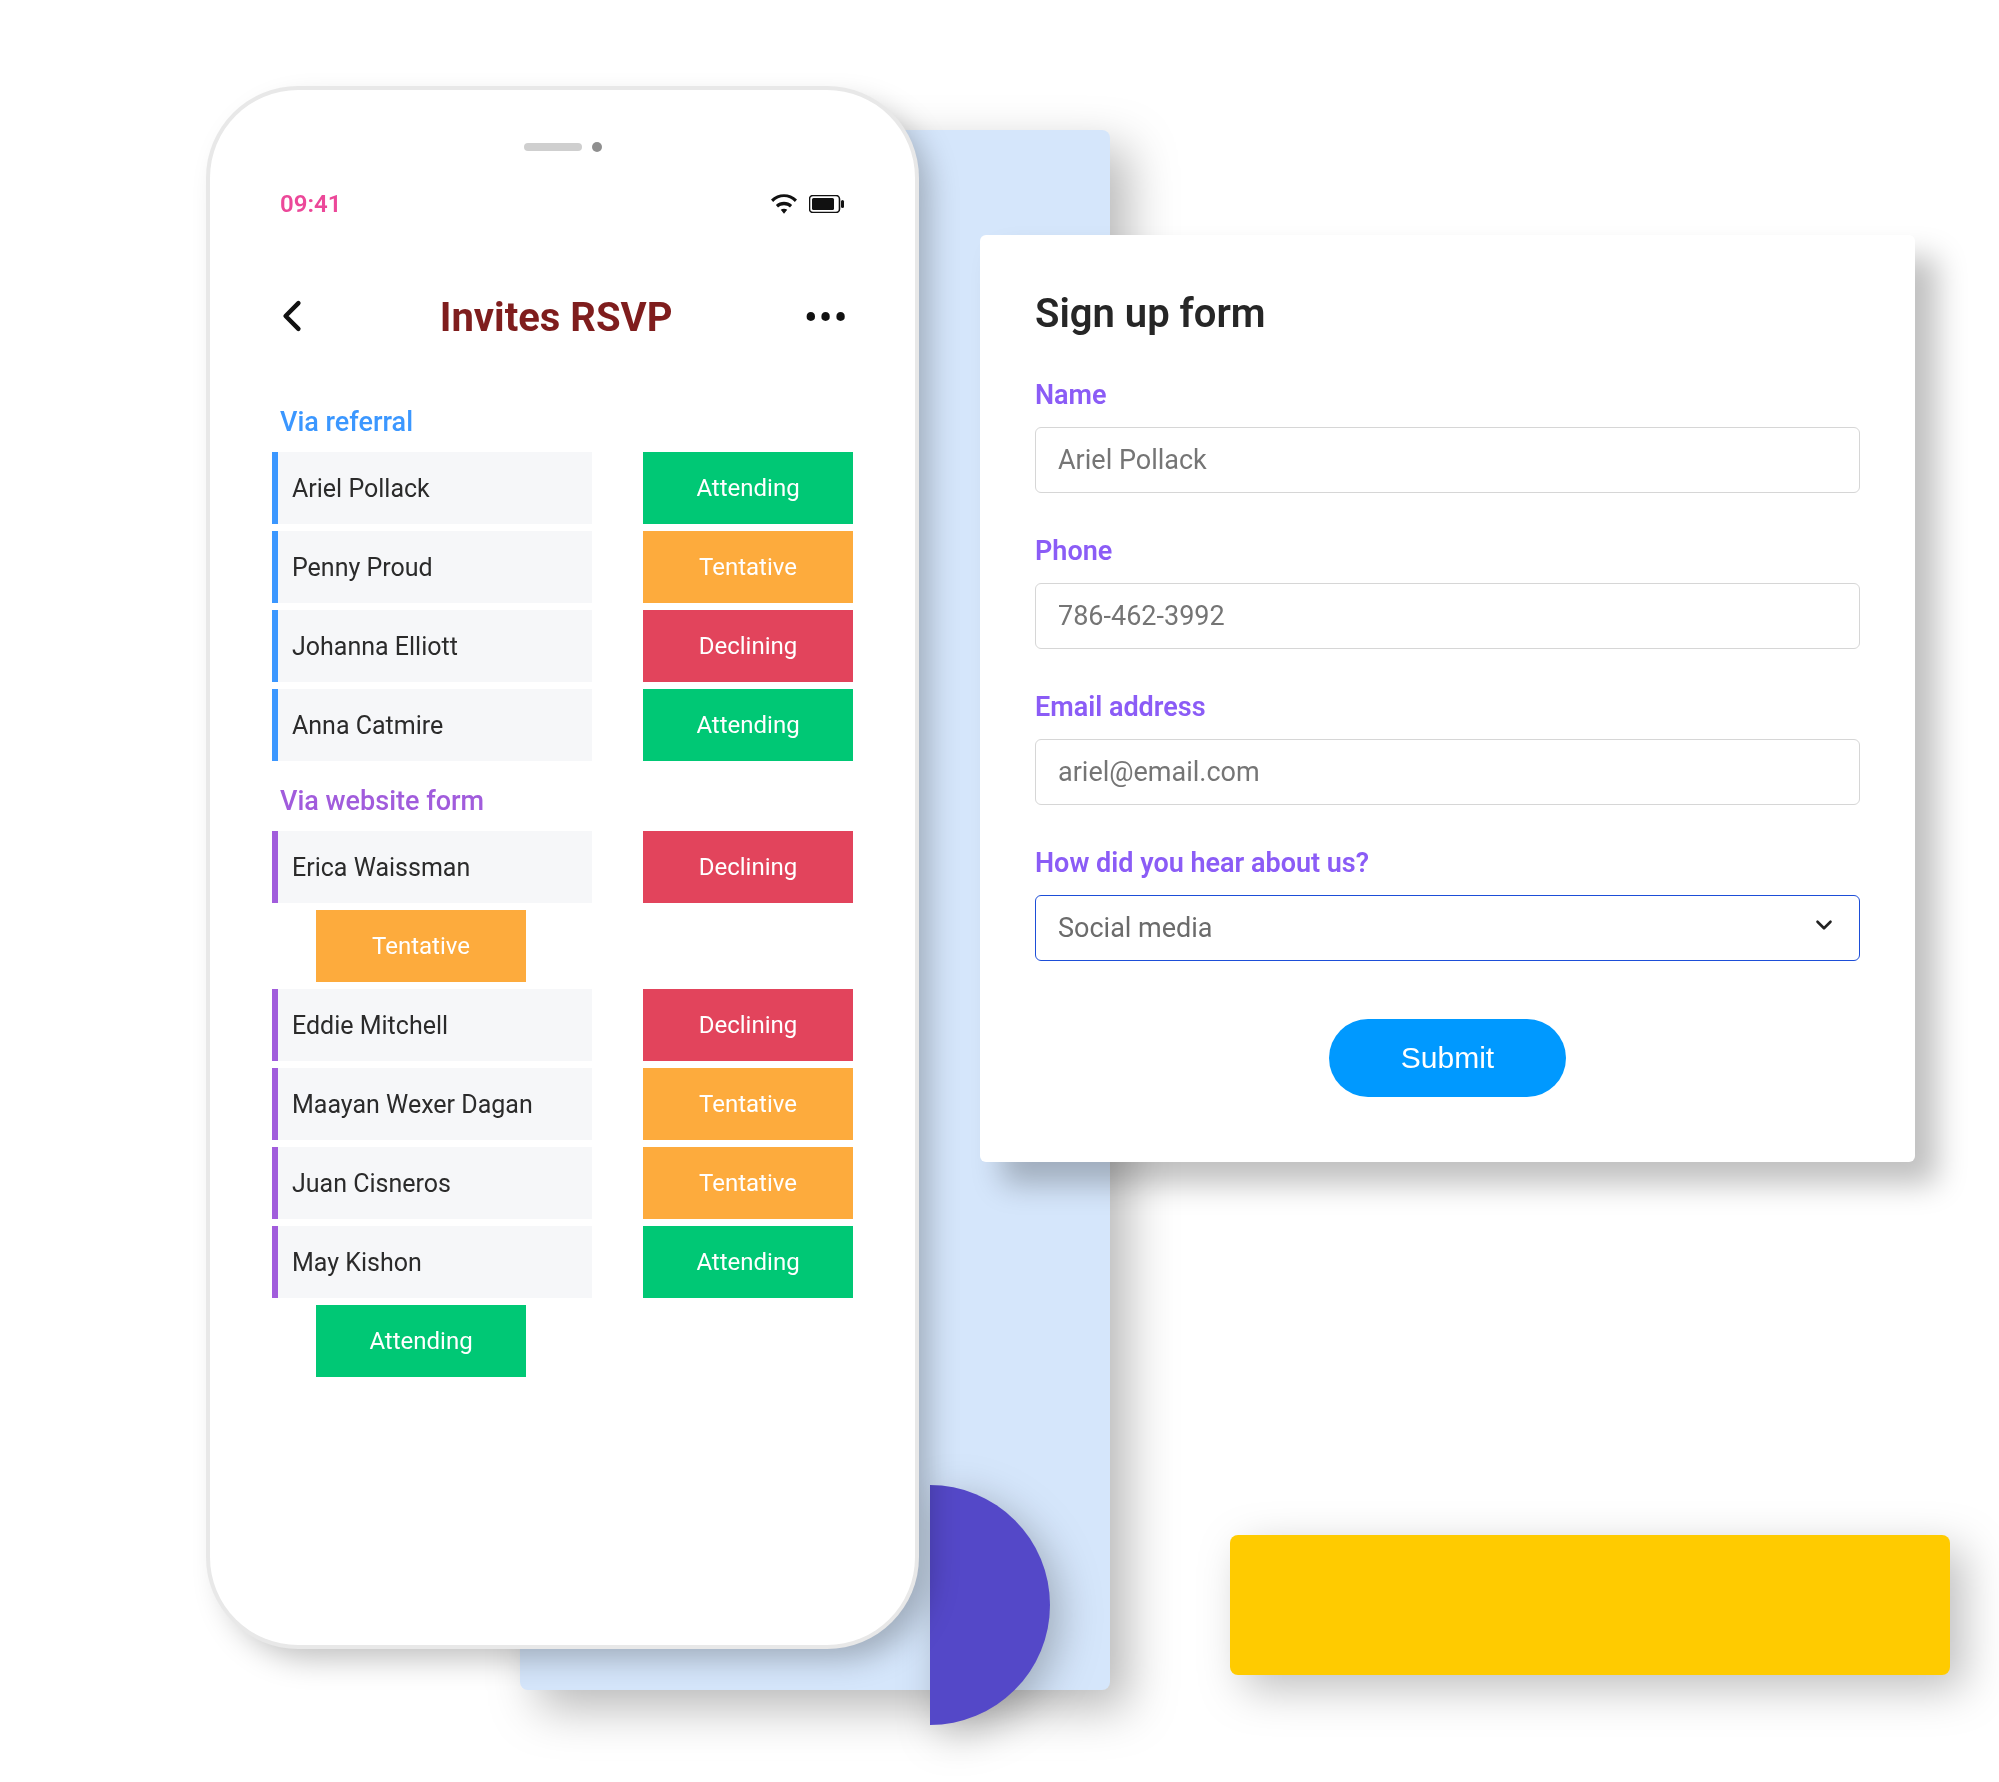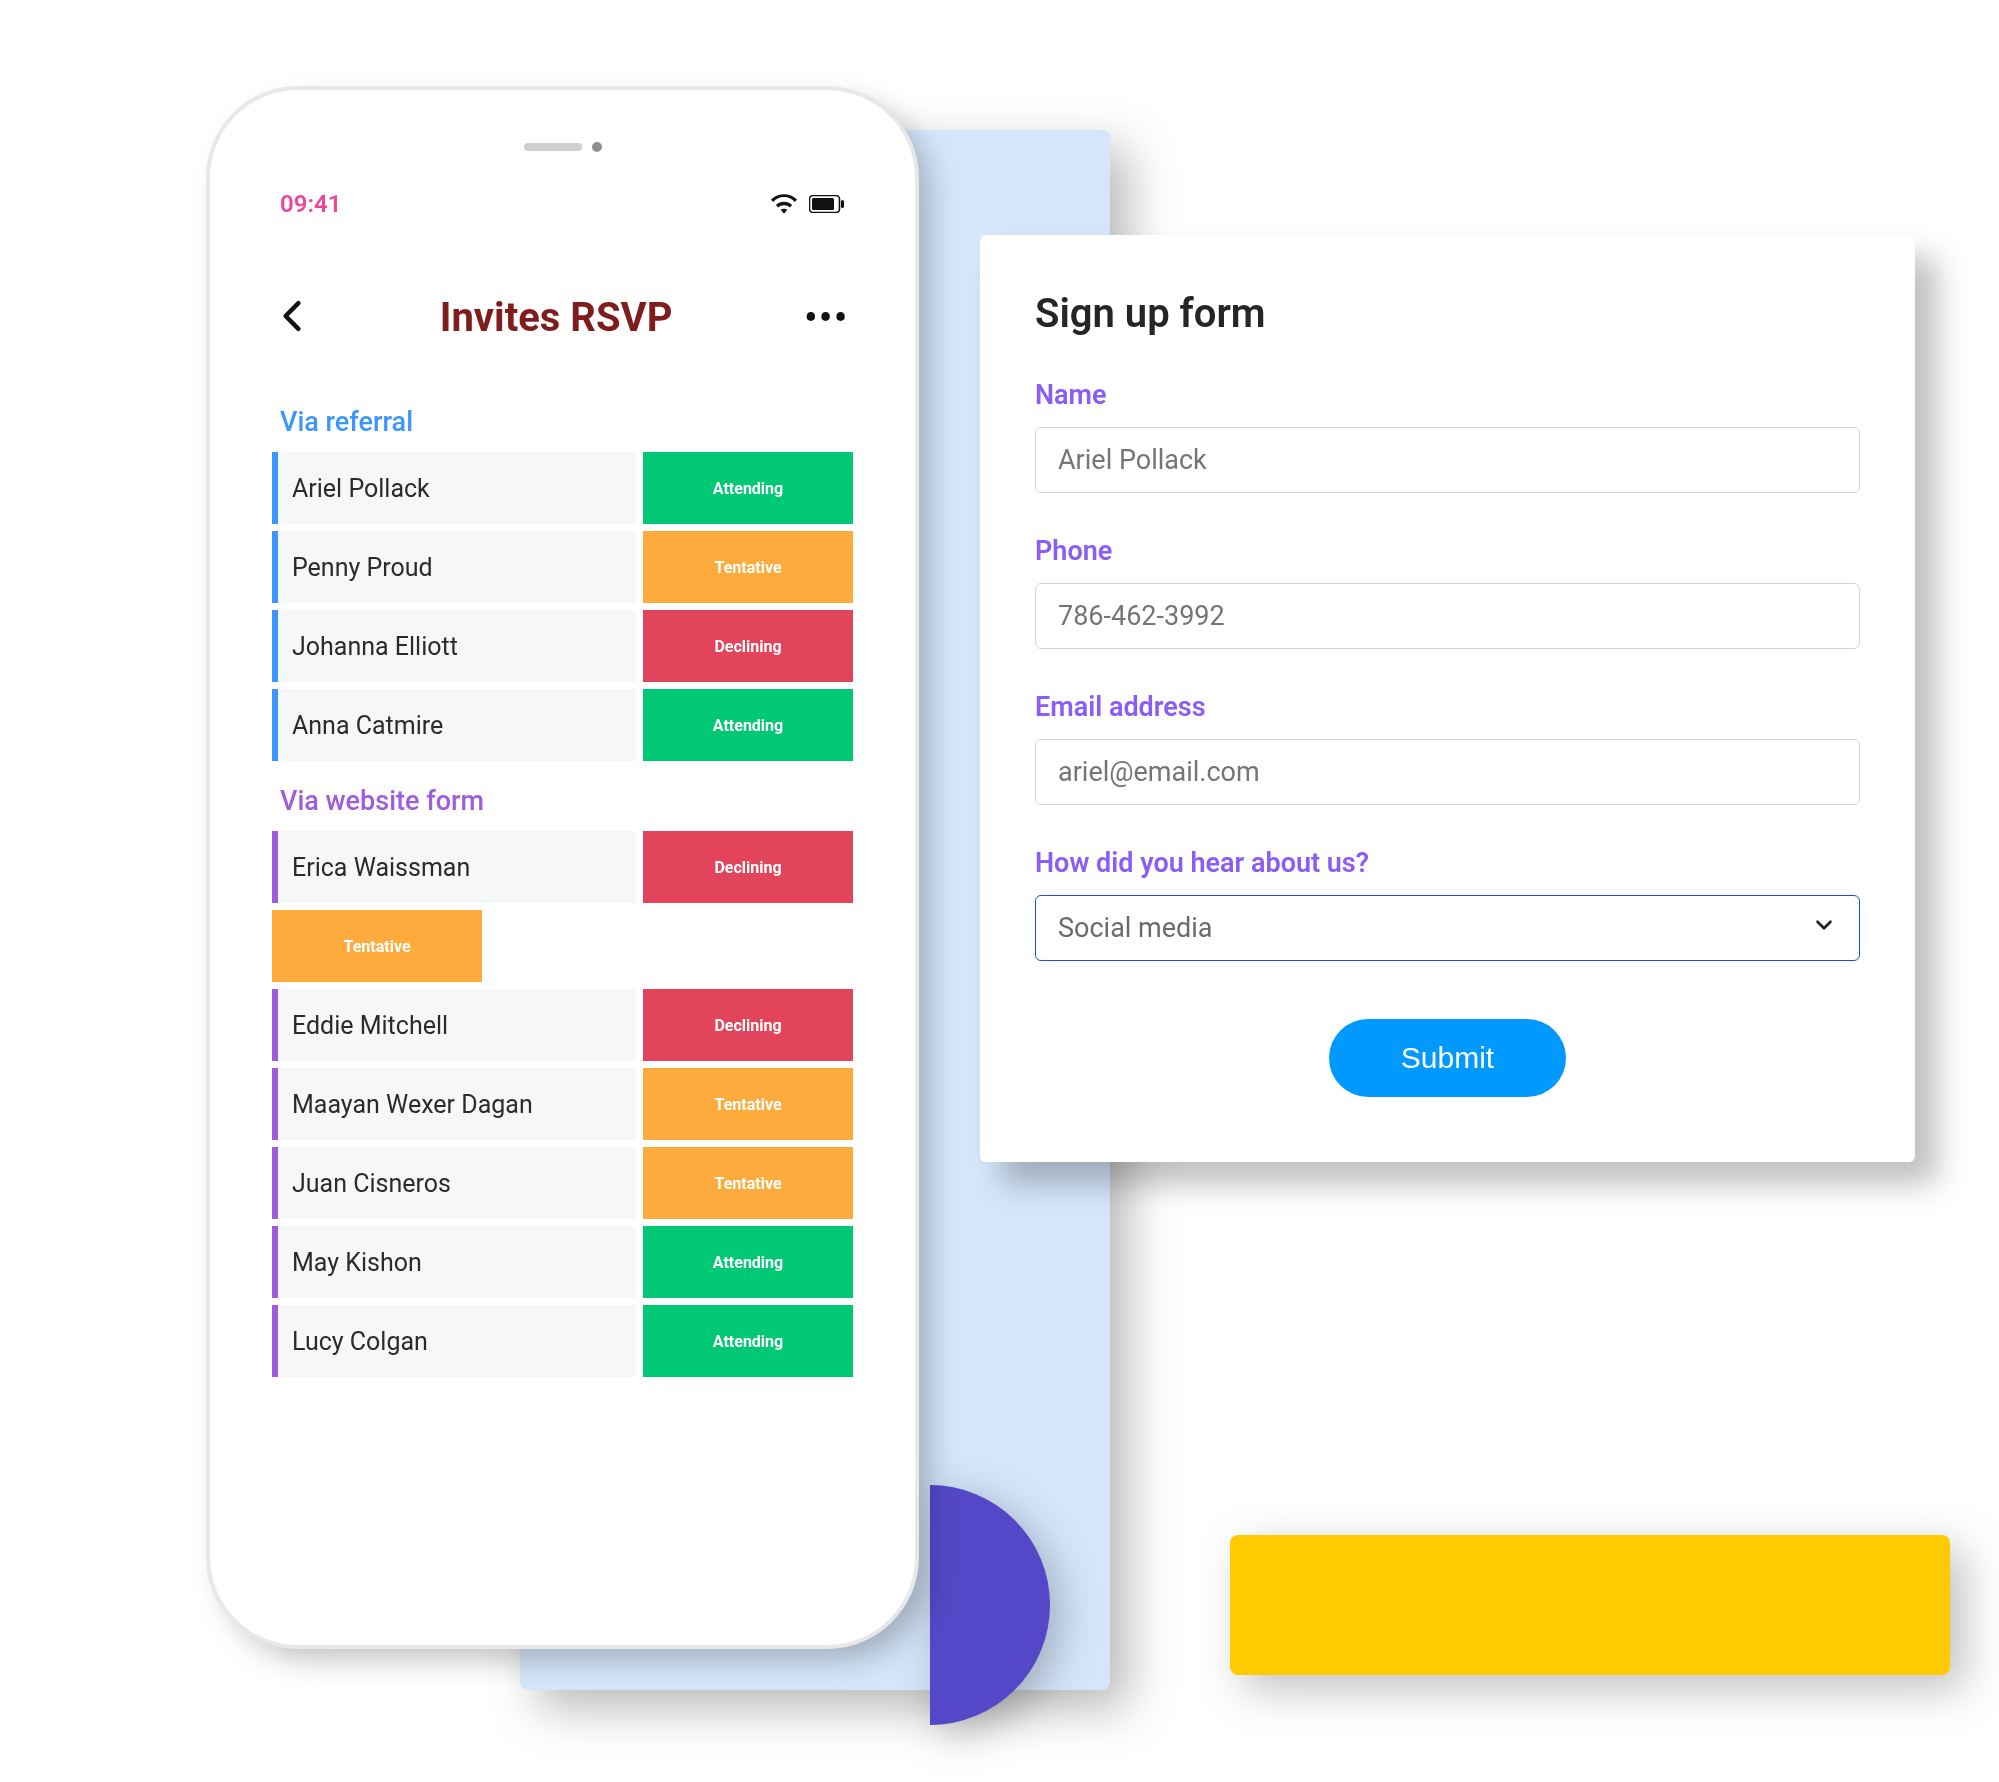--- a/index.html
+++ b/index.html
@@ -110,21 +110,21 @@
     position: relative;
   }
   .name-cell .stripe {
     position: absolute; left: 0; top: 0; bottom: 0; width: 6px;
   }
   .stripe-blue { background: #3b97ff; }
   .stripe-purple { background: #a15cdc; }
   .status-cell {
     width: 210px;
     display: flex; align-items: center; justify-content: center;
-    color: #fff; font-size: 16px; font-weight: 700;
+    color: #fff; font-size: 24px; font-weight: 400; margin-left: 44px;
   }
   .s-attending { background: #00c875; }
   .s-tentative { background: #fdab3d; }
   .s-declining { background: #e2445c; }
 
   
   .form-card {
     position: absolute;
     left: 770px; top: 145px;
     width: 935px;
@@ -317,24 +317,20 @@
               <div class="status-cell s-tentative">Tentative</div>
             </div>
             <div class="row">
               <div class="name-cell">
                 <div class="stripe stripe-purple"></div>
                 <span>May Kishon</span>
               </div>
               <div class="status-cell s-attending">Attending</div>
             </div>
             <div class="row">
-              <div class="name-cell">
-                <div class="stripe stripe-purple"></div>
-                <span>Lucy Colgan</span>
-              </div>
               <div class="status-cell s-attending">Attending</div>
             </div>
           </div>
         </div>
     </div>
   </div>
 
 </div>
 
 </body></html>

